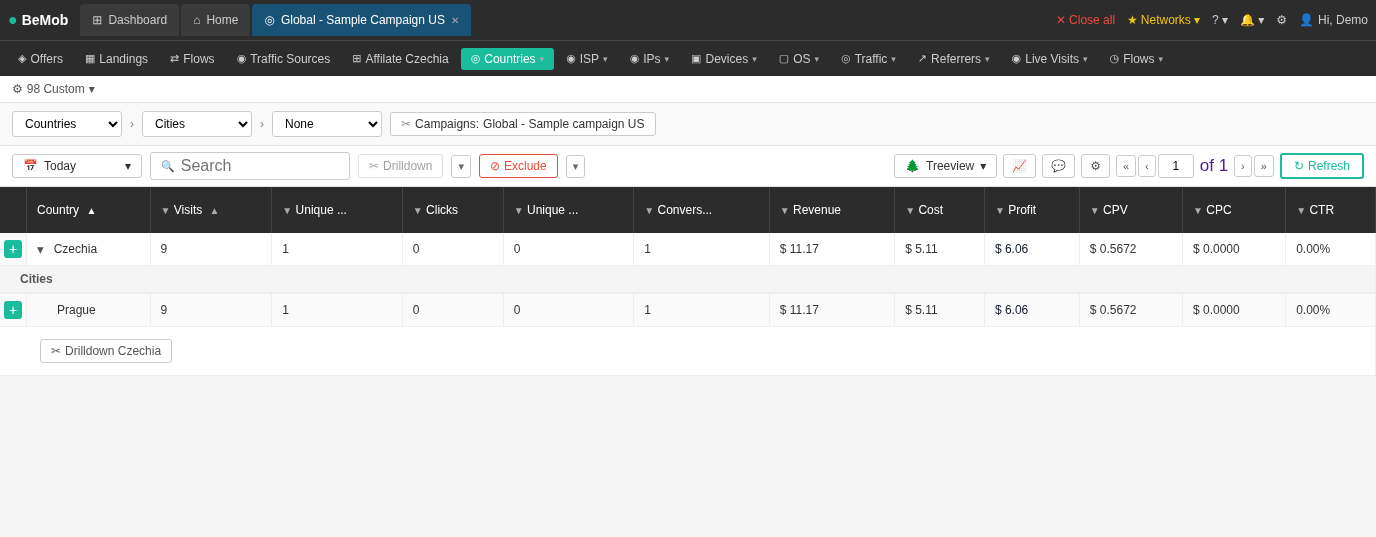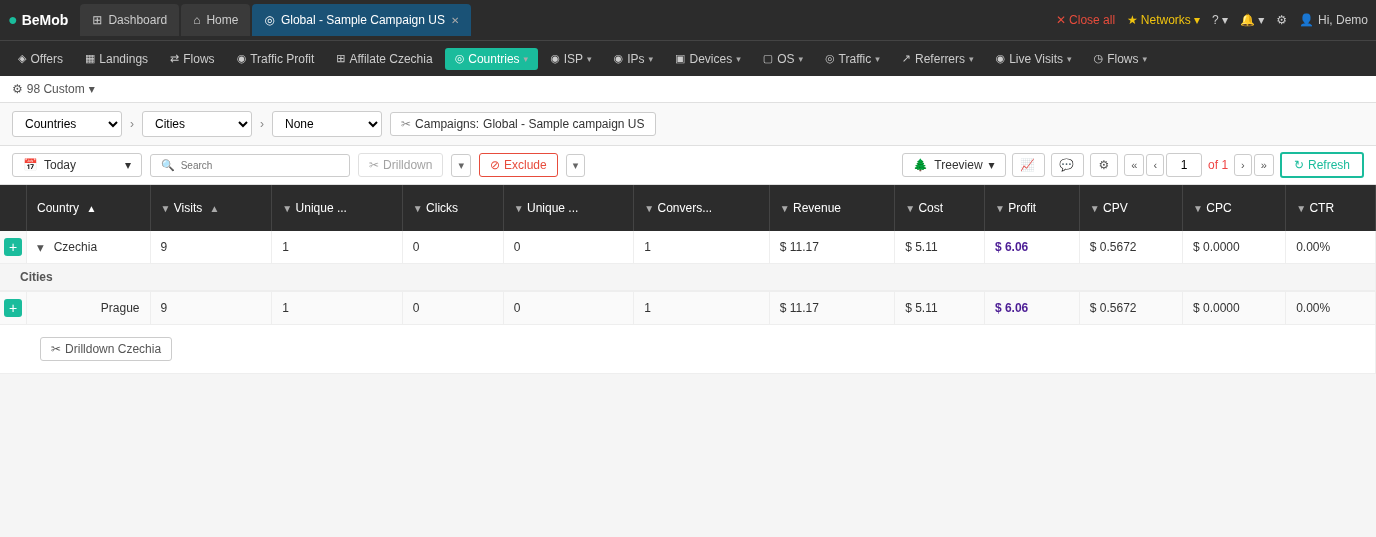--- a/index.html
+++ b/index.html
@@ -91,21 +91,21 @@
     .date-select {
       border: 1px solid #ccc; border-radius: 3px; padding: 4px 10px;
       font-size: 12px; background: #fff; cursor: pointer;
       display: flex; align-items: center; gap: 6px; min-width: 130px;
     }
     .search-input-wrap {
       border: 1px solid #ccc; border-radius: 3px; padding: 4px 10px;
       display: flex; align-items: center; gap: 6px; background: #fff; flex: 1; max-width: 200px;
     }
     .search-input-wrap input {
-      border: none; outline: none; font-size: 10px; width: 100%; background: transparent;
+      border: none; outline: none; font-size: 16px; width: 100%; background: transparent;
     }
     .search-icon { color: #888; font-size: 11px; }
     .drilldown-btn {
       border: 1px solid #ccc; border-radius: 3px; padding: 4px 10px;
       font-size: 12px; background: #fff; cursor: pointer; color: #666;
       display: flex; align-items: center; gap: 4px; opacity: 0.6;
     }
     .exclude-btn {
       border: 1px solid #e74c3c; border-radius: 3px; padding: 4px 10px;
       font-size: 12px; background: #fff; cursor: pointer; color: #e74c3c;
@@ -130,21 +130,21 @@
     }
     .page-nav button {
       border: 1px solid #ccc; border-radius: 3px; padding: 4px 6px;
       font-size: 11px; background: #fff; cursor: pointer; color: #555;
     }
     .page-nav .page-input {
       border: 1px solid #ccc; border-radius: 3px; padding: 4px 6px;
       font-size: 12px; width: 36px; text-align: center;
     }
     .page-nav .page-of {
-      font-size: 12px; color: #ef4444; padding: 0 4px;
+      font-size: 17px; color: #4c1d95; padding: 0 4px;
     }
     .refresh-btn {
       border: 2px solid #1abc9c; border-radius: 3px; padding: 4px 12px;
       font-size: 12px; background: #fff; cursor: pointer; color: #1abc9c;
       display: flex; align-items: center; gap: 4px; font-weight: 500;
     }
 
     
     .table-container {
       background: #fff; overflow-x: auto;
@@ -175,21 +175,21 @@
     .cities-header {
       background: #f5f5f5; padding: 6px 20px; font-weight: 600; color: #555;
       font-size: 12px; border-bottom: 1px solid #eee;
     }
     .cities-row td { background: #fafafa; }
     .add-btn {
       background: #1abc9c; color: #fff; border: none; border-radius: 3px;
       width: 18px; height: 18px; font-size: 14px; cursor: pointer;
       display: inline-flex; align-items: center; justify-content: center; line-height: 1;
     }
-    .profit-green { color: #4c1d95; font-weight: 700; }
+    .profit-green { color: #0f172a; font-weight: 400; }
     .first-col-add {
       width: 20px; text-align: center; padding: 7px 4px; background: #f9f9f9;
       border-right: 1px solid #eee;
     }
     .drilldown-czechia-btn {
       border: 1px solid #ccc; border-radius: 3px; padding: 4px 10px;
       font-size: 12px; background: #fff; cursor: pointer; color: #555;
       display: inline-flex; align-items: center; gap: 4px; margin: 8px 20px;
     }
   </style>
@@ -250,21 +250,21 @@
   <div class="nav-item">
     <span class="nav-icon">▦</span>
     <span>Landings</span>
   </div>
   <div class="nav-item">
     <span class="nav-icon">⇄</span>
     <span>Flows</span>
   </div>
   <div class="nav-item">
     <span class="nav-icon">◉</span>
-    <span>Traffic Profit</span>
+    <span>Traffic Sources</span>
   </div>
   <div class="nav-item">
     <span class="nav-icon">⊞</span>
     <span>Affilate Czechia</span>
   </div>
   <div class="nav-item active">
     <span class="nav-icon">◎</span>
     <span>Countries</span>
     <span class="chevron">▾</span>
   </div>
@@ -487,21 +487,21 @@
           <div class="cities-header">
             <span>Cities</span>
           </div>
         </td>
       </tr>
 
       <tr class="cities-row">
         <td class="first-col-add">
           <button class="add-btn">+</button>
         </td>
-        <td style="padding-left: 30px; text-align: right;">
+        <td style="padding-left: 30px;">
           <span>Prague</span>
         </td>
         <td>9</td>
         <td>1</td>
         <td>0</td>
         <td>0</td>
         <td>1</td>
         <td>$ 11.17</td>
         <td>$ 5.11</td>
         <td class="profit-green">$ 6.06</td>

